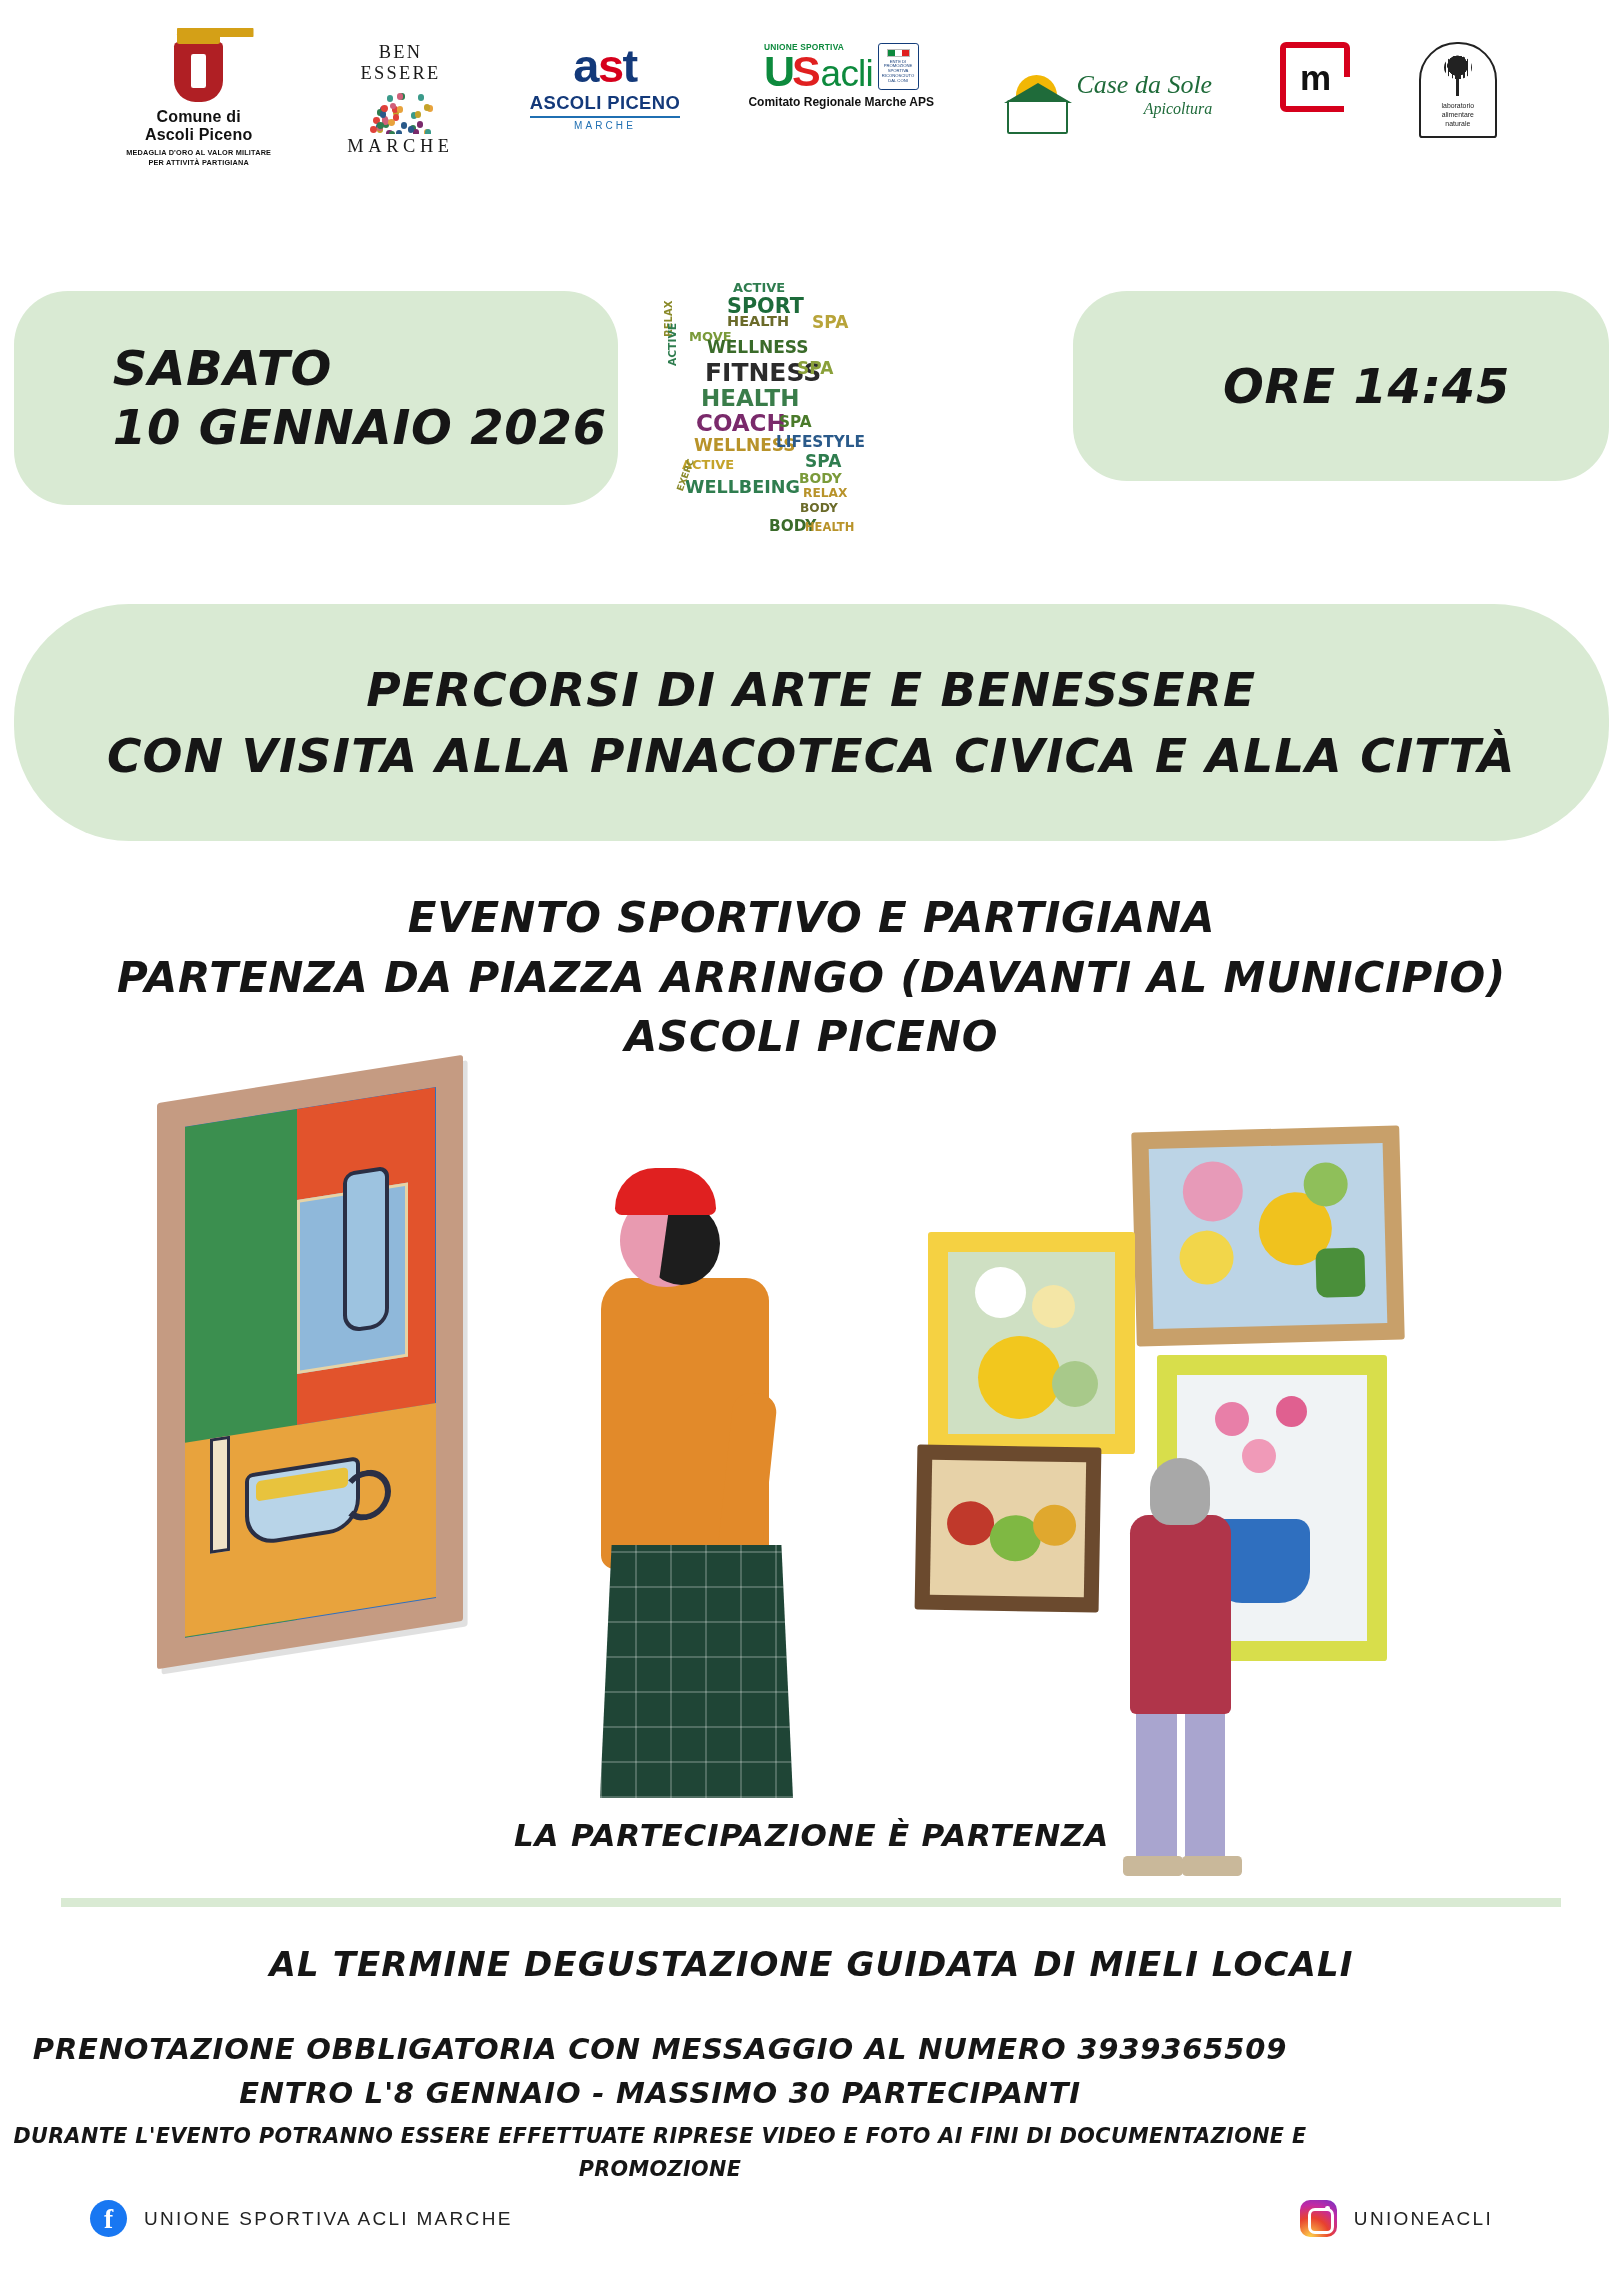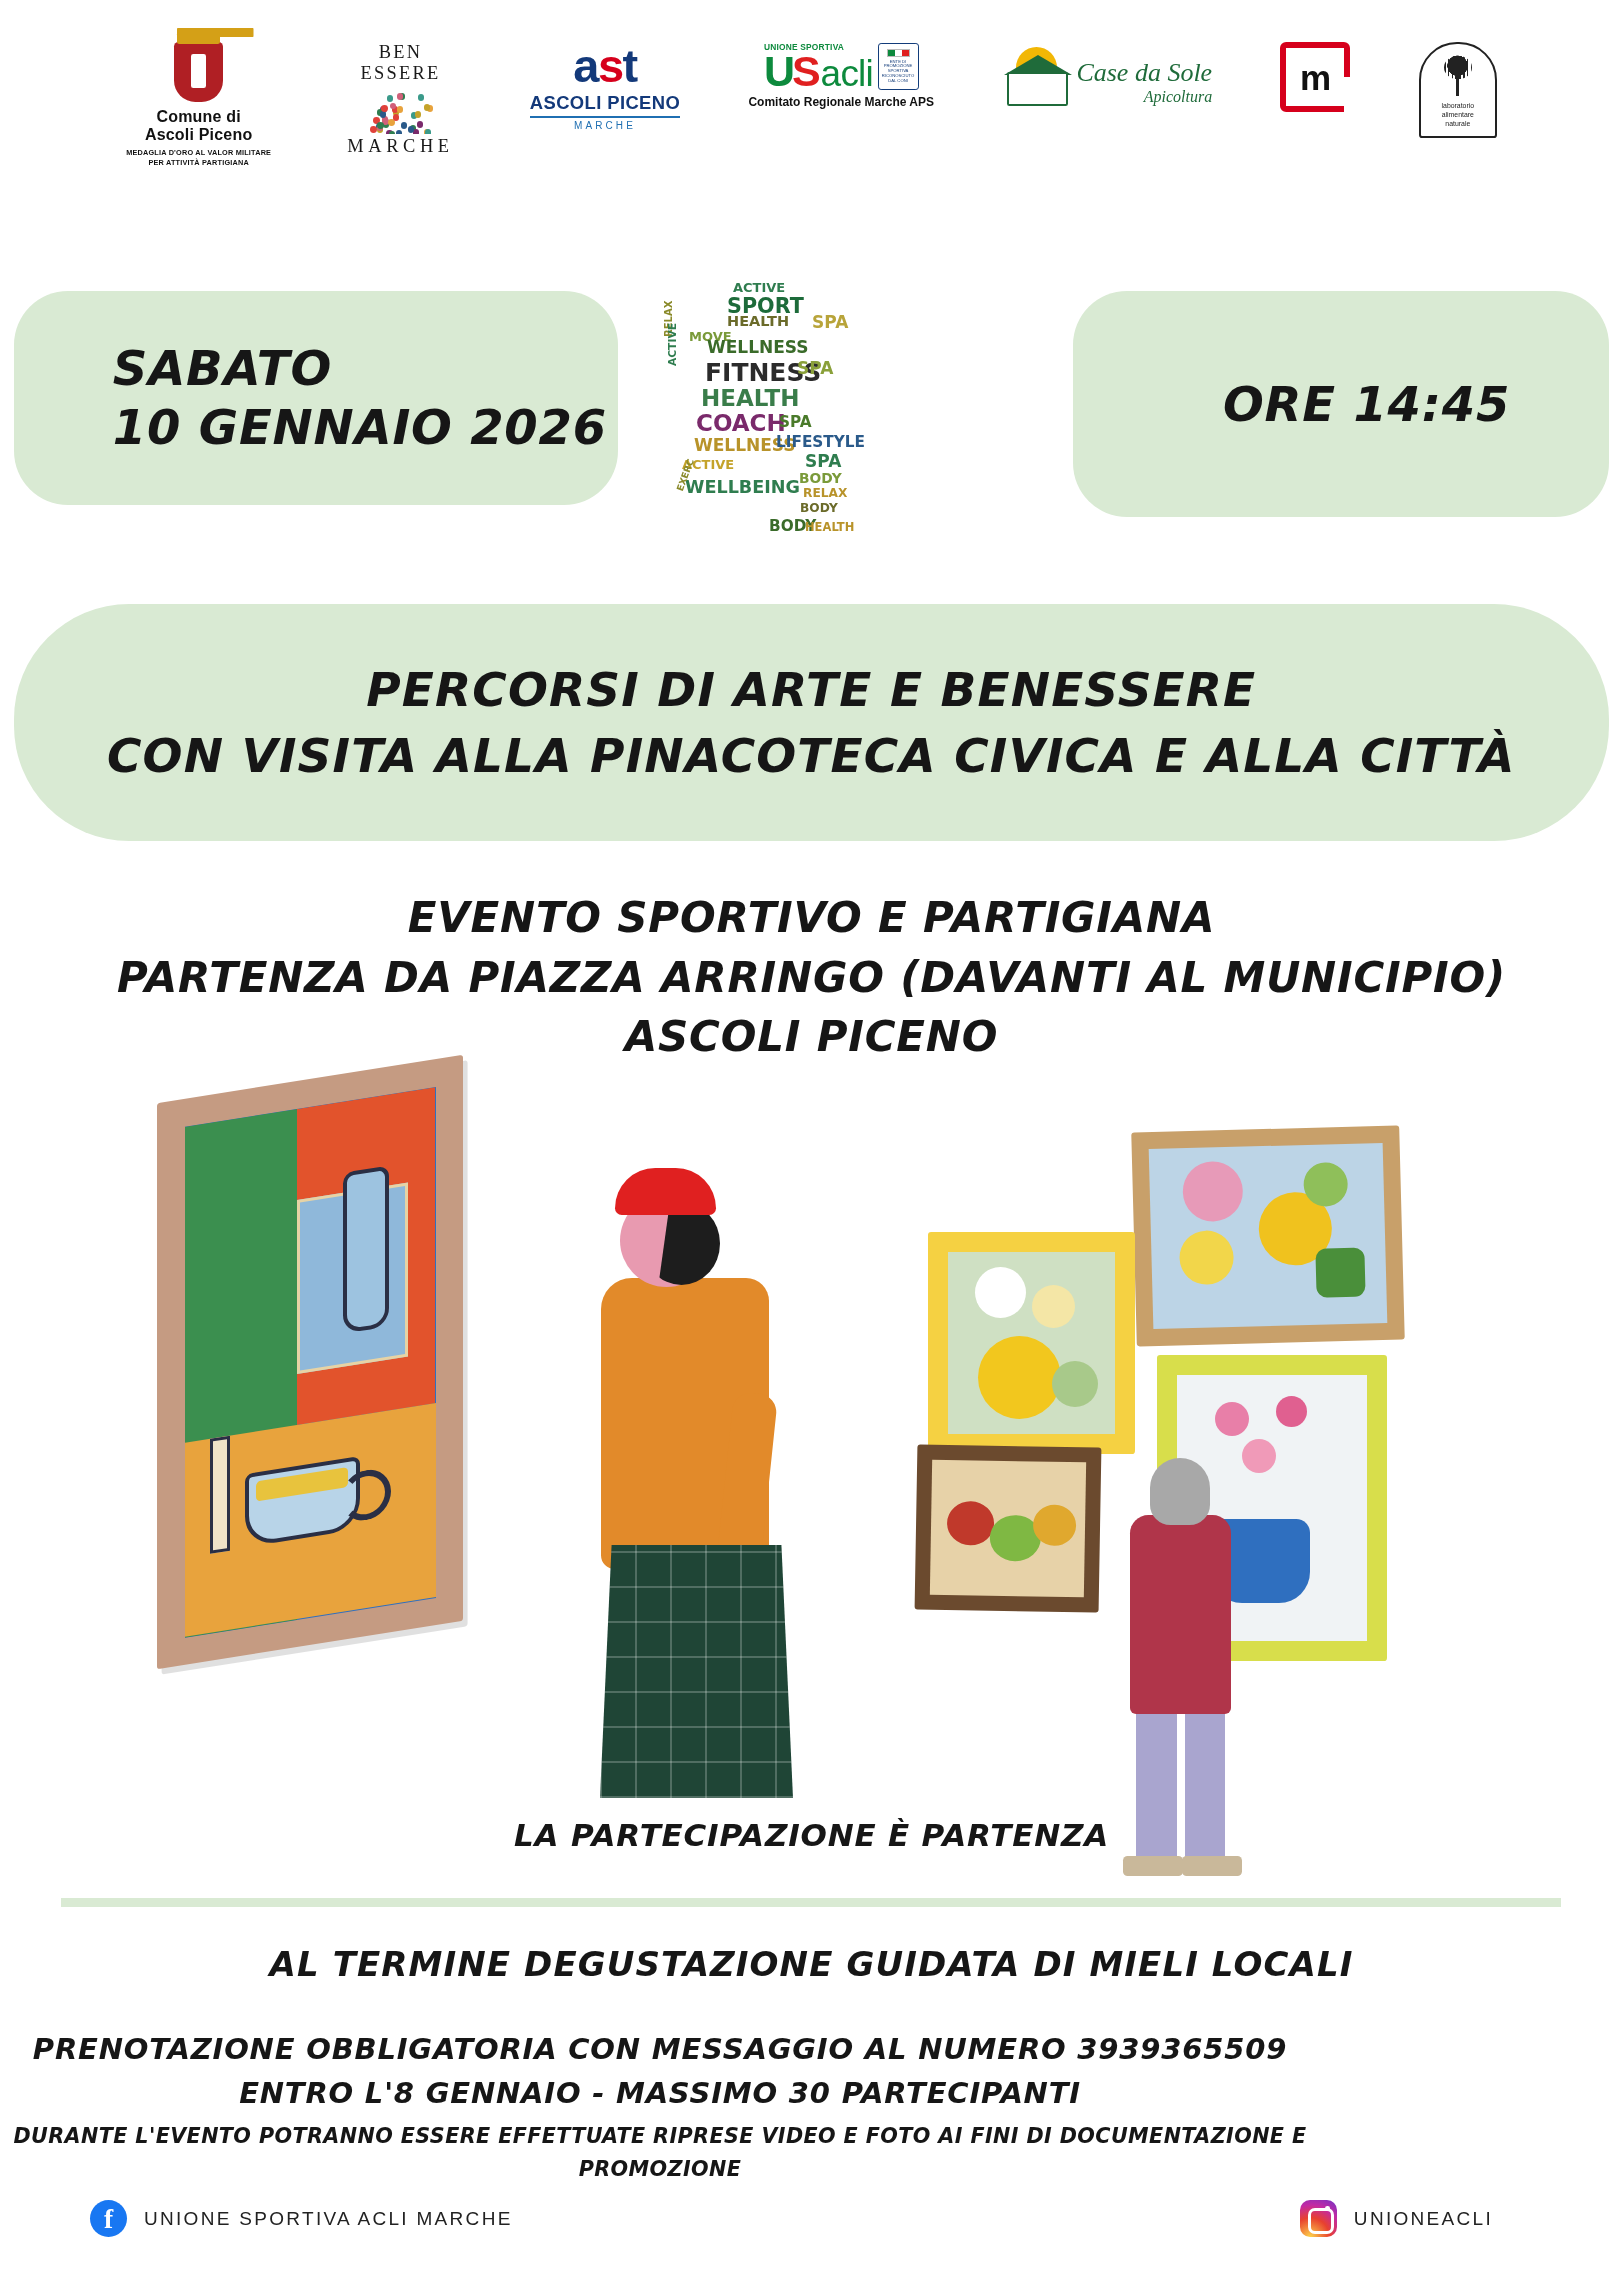--- a/index.html
+++ b/index.html
@@ -141,21 +141,21 @@
     padding: 1.5px;
   }
   .usacli-badge .flag {
     width: 23px; height: 8.4px; margin-bottom: 2.3px;
     background: linear-gradient(to right, #0d8a3d 0 33.3%, #ffffff 33.3% 66.6%, #e02020 66.6% 100%);
     border: 0.8px solid #bbb;
   }
   .usacli-foot { font-size: 12px; font-weight: bold; color: #111; margin-top: 4.6px; }
 
   
-  .casedasole { display: flex; align-items: flex-end; gap: 4px; }
+  .casedasole { display: flex; align-items: flex-start; gap: 4px; margin-top: 28px; }
   .cds-hive { position: relative; width: 70px; height: 64px; }
   .cds-sun {
     position: absolute; top: 4.6px; left: 13.8px;
     width: 41px; height: 41px; border-radius: 50%;
     background: #f2b705;
   }
   .cds-house {
     position: absolute; bottom: 0; left: 4.6px;
     width: 61px; height: 34px;
     border: 2.3px solid #1f6b3a; border-radius: 2.3px;
@@ -215,21 +215,21 @@
 
   
   .pill {
     position: absolute;
     background: #d9ead3;
     border-radius: 54px;
     display: flex;
     align-items: center;
   }
   .pill-left { left: 13.8px; top: 291px; width: 604px; height: 214px; padding-left: 99px; }
-  .pill-right { right: 13.8px; top: 291px; width: 536px; height: 226px; justify-content: flex-end; padding-right: 99px; }
+  .pill-right { right: 13.8px; top: 291px; width: 536px; height: 190px; justify-content: flex-end; padding-right: 99px; }
 
   .stencil {
     font-family: "DejaVu Sans", sans-serif;
     font-weight: bold;
     font-style: italic;
     letter-spacing: 0.8px;
     color: #161616;
   }
   .date-text { font-size: 48px; line-height: 1.22; }
   .time-text { font-size: 48px; }

